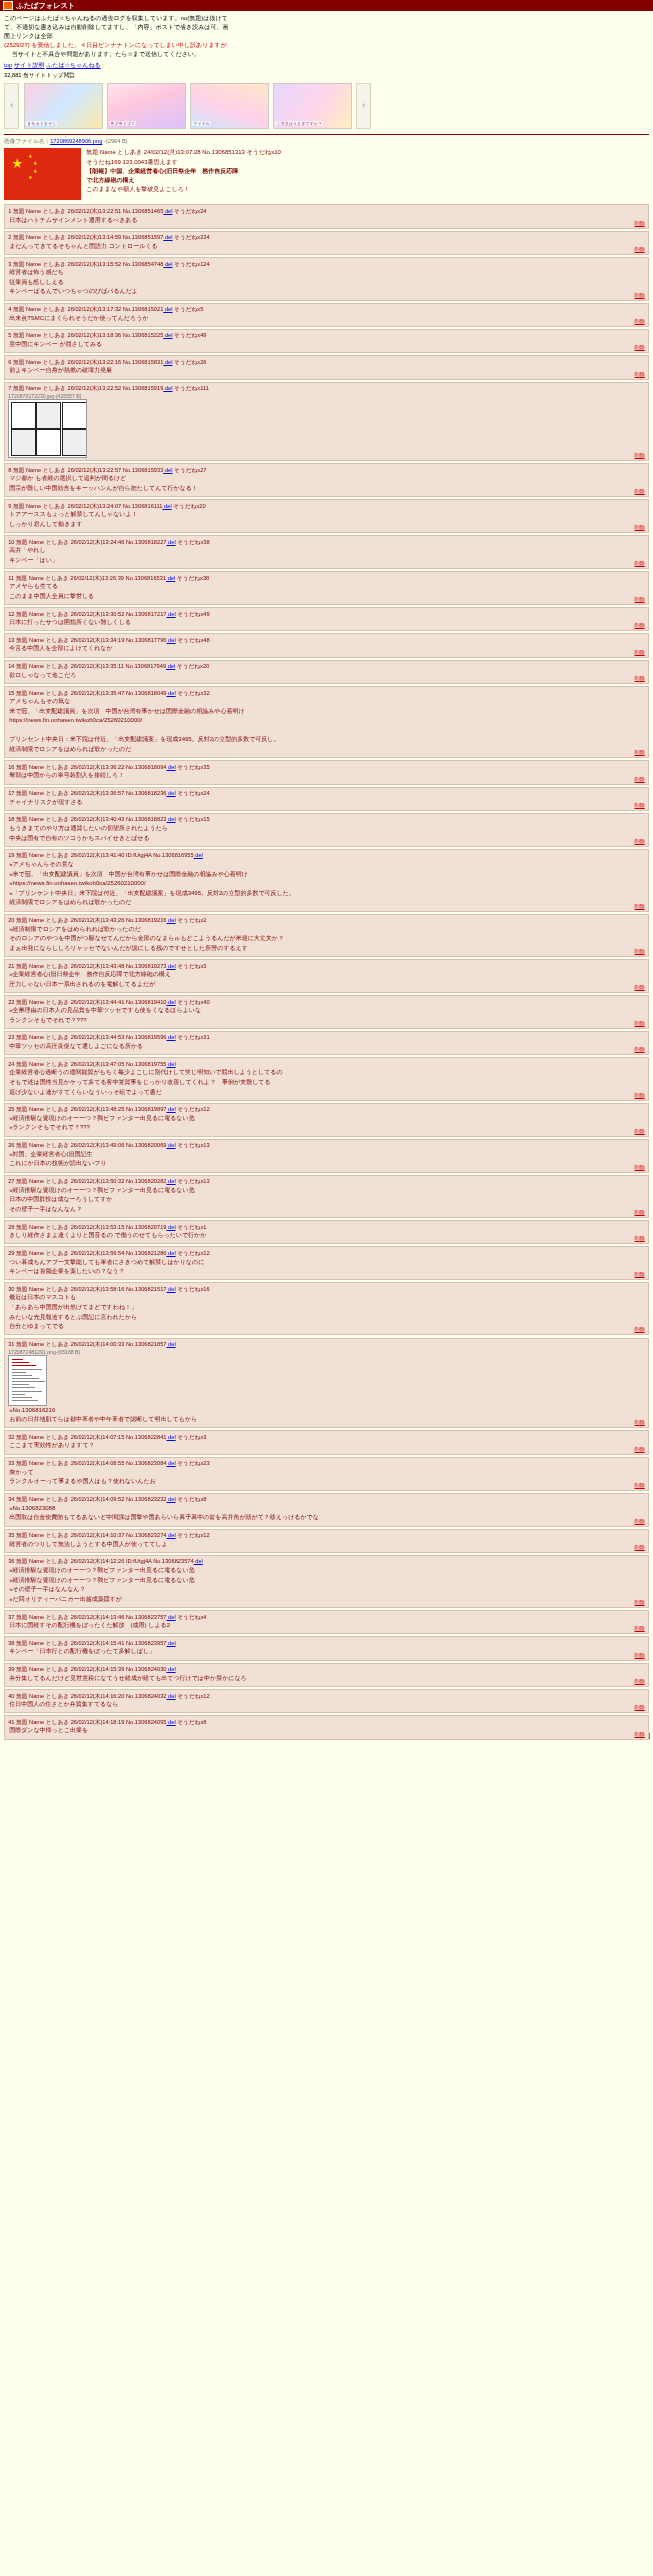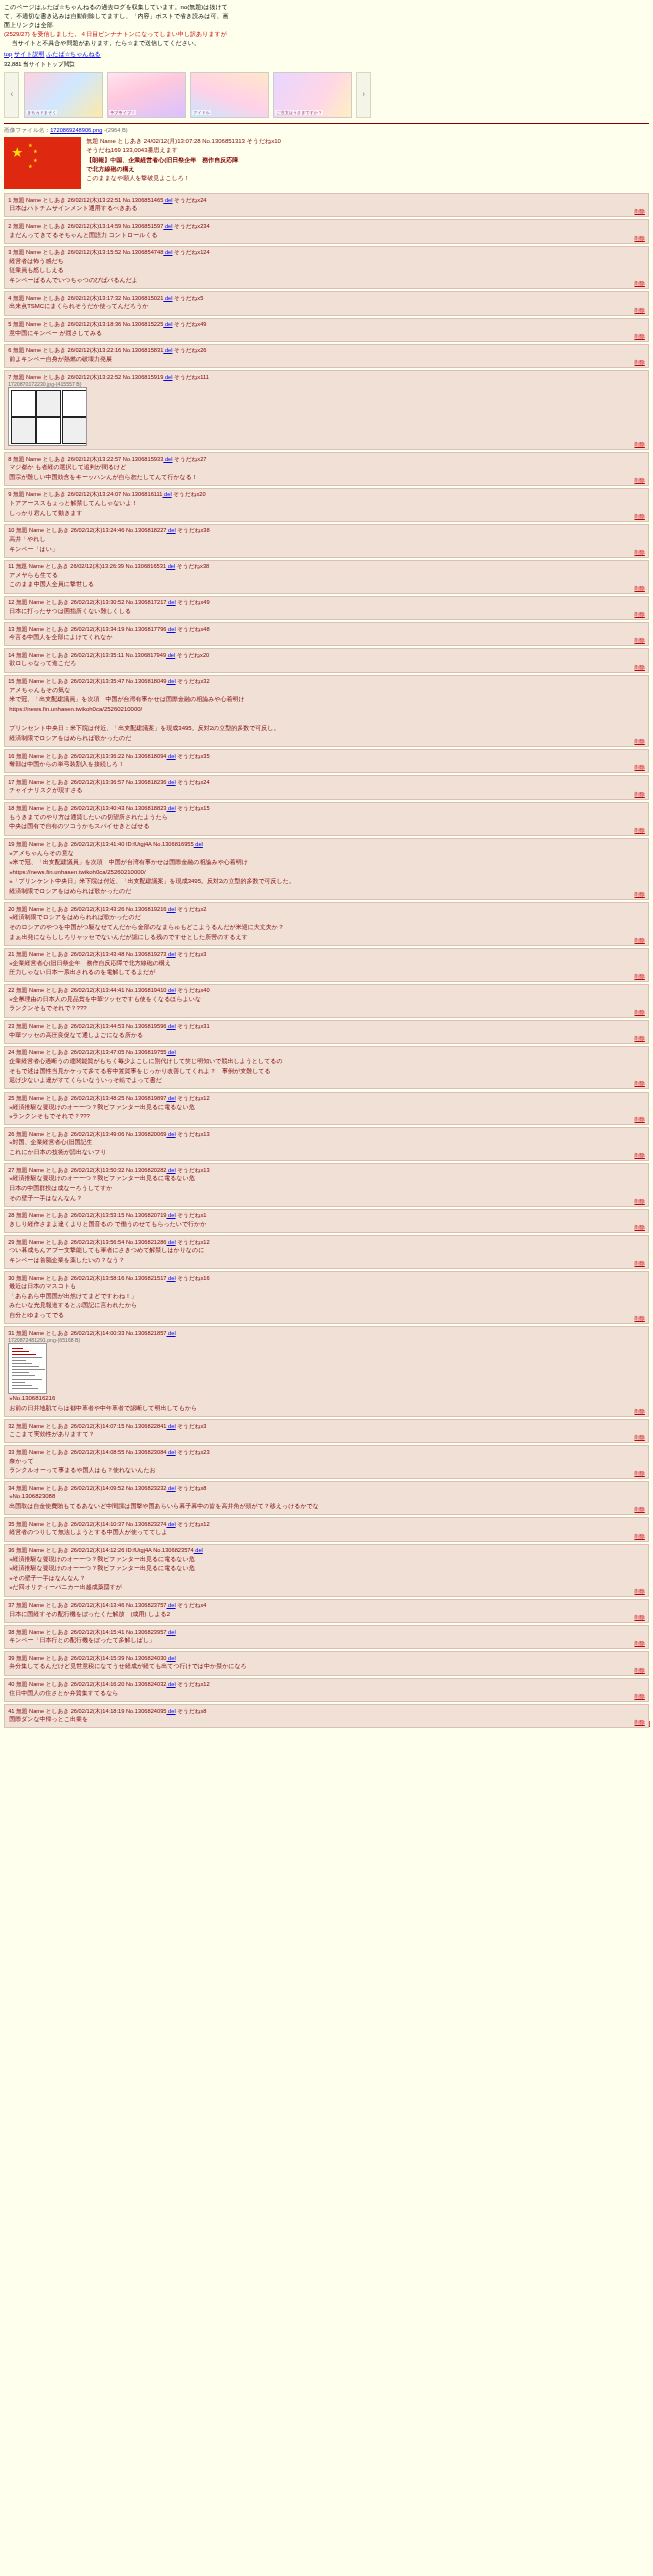--- a/index.html
+++ b/index.html
@@ -51,20 +51,24 @@
   .doc{width:37px;height:49px;background:#fff;border:0.5px solid #999;position:relative;overflow:hidden;}
   .doc .ln{position:absolute;height:1px;background:#b00;}
   .doc .lng{position:absolute;height:1px;background:#888;}
   .fsmall{font-size:5.2px;color:#707070;}
 </style>
 </head>
 <body>
 
 <div class="wrap">
 
+  <div class="topbar">
+    <span class="logo"></span>
+    <span class="title">ふたばフォレスト</span>
+  </div>
 
   <div class="notice">
     <div>このページはふたば☆ちゃんねるの過去ログを収集しています。no(無題)は抜けて</div>
     <div>て、不適切な書き込みは自動削除してますし、「内容」ポストで省き読みは可、画</div>
     <div>面上リンクは全部</div>
     <div class="red">(2529/27) を受信しました。４日目ピンナナトンになってしまい申し訳ありますが</div>
     <div>　 当サイトと不具合や問題があります。たら☆まで送信してください。</div>
     <div style="margin-top:1.5px">
       <a href="#">top</a>
       <a href="#">サイト説明</a>

